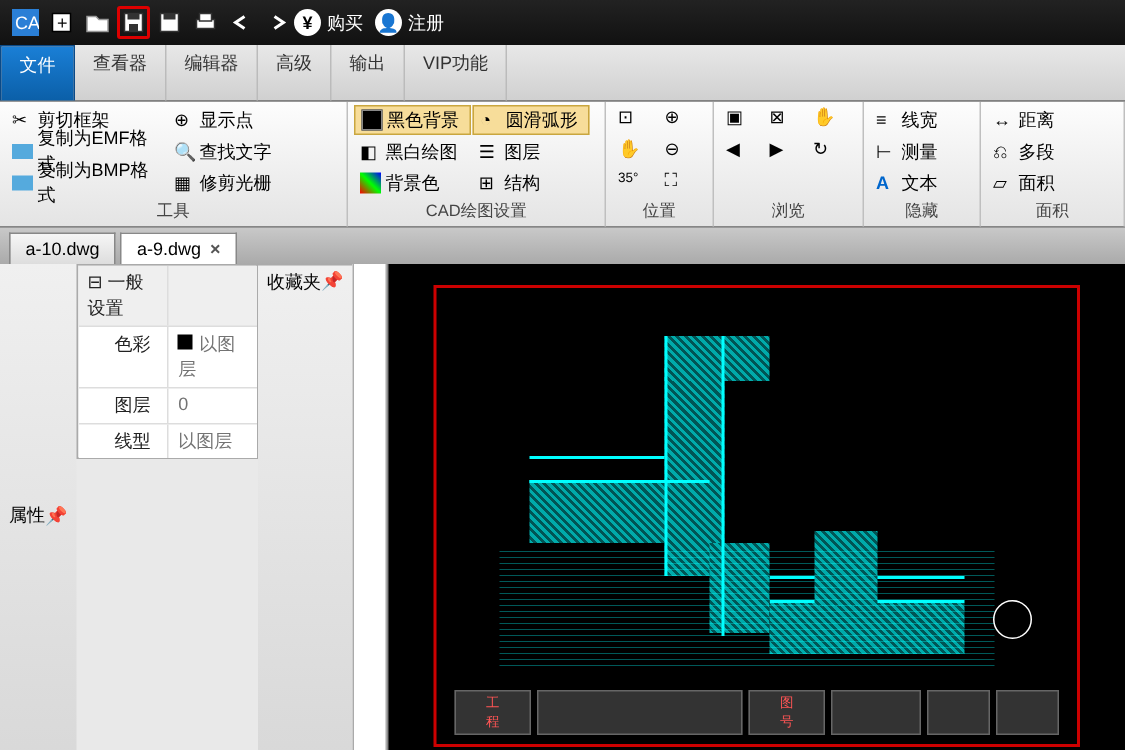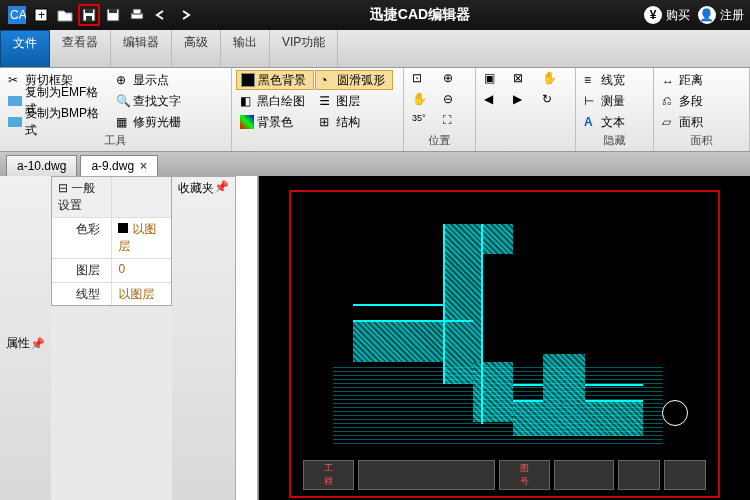--- a/index.html
+++ b/index.html
@@ -29,21 +29,21 @@
 .doctab.active{background:#fff}
 .doctab .x{color:#555;font-weight:bold}
 .workspace{display:flex;height:336px}
 .sidepanel{width:259px;background:#e9e9e9;border-right:1px solid #888;display:flex;flex-direction:row}
 .panel-hdr{background:linear-gradient(#f0f0f0,#d8d8d8);border-bottom:1px solid #aaa;padding:3px 6px;display:flex;justify-content:space-between;align-items:center}
 .panel-hdr .pin{cursor:pointer}
 .combo{width:100%;border:1px solid #888;background:#fff}
 .prop-grid{background:#fff;border:1px solid #aaa;flex:0 0 auto;max-height:130px;overflow:auto}
 .prow{display:flex;border-bottom:1px solid #ddd}
 .prow .pk{width:50%;padding:3px 8px;padding-left:24px;color:#222}
-.prow .pv{width:50%;padding:3px 6px;border-left:1px solid #ddd;color:#a16207}
+.prow .pv{width:50%;padding:3px 6px;border-left:1px solid #ddd;color:#737373}
 .prow.grp{background:#efefef}
 .prow.grp .pk{padding-left:6px;font-weight:normal}
 .prow.grp .pk::before{content:"⊟ ";}
 .favhdr{background:linear-gradient(#f0f0f0,#d8d8d8);border-top:1px solid #aaa;border-bottom:1px solid #aaa;padding:3px 6px;display:flex;justify-content:space-between}
 .favcols{display:flex;background:#fff;border:1px solid #aaa}
 .favcols div{flex:1;padding:3px 6px;border-right:1px solid #ccc}
 .favbody{flex:1;background:#fff;border:1px solid #aaa;border-top:none}
 .canvas{flex:1;background:#000;position:relative}
 .drawing{position:absolute;left:30px;top:14px;right:30px;bottom:14px;border:2px solid #c00}
 .draw-inner{position:absolute;left:12px;top:12px;right:12px;bottom:30px}
@@ -100,21 +100,20 @@
         <svg width="16" height="16">
           <path d="M10 4 L4 8 L10 12" fill="none" stroke="#fff" stroke-width="2"></path>
         </svg>
       </div>
     <div class="tb-btn">
         <svg width="16" height="16">
           <path d="M6 4 L12 8 L6 12" fill="none" stroke="#fff" stroke-width="2"></path>
         </svg>
       </div>
   </div>
-  <div class="tb-title">迅捷CAD编辑器</div>
   <div class="tb-right">
     <div class="tb-link">
         <span class="circ">¥</span>
         <span>购买</span>
       </div>
     <div class="tb-link">
         <span class="circ">👤</span>
         <span>注册</span>
       </div>
   </div>
@@ -180,20 +179,21 @@
         </div>
       <div class="ritem" style="width:48%">
           <span class="ric" style="background:linear-gradient(45deg,#f00,#0f0,#00f)"></span>
           <span>背景色</span>
         </div>
       <div class="ritem" style="width:48%">
           <span class="ric">⊞</span>
           <span>结构</span>
         </div>
     </div>
+    <div class="rg-label">CAD绘图设置</div>
   </div>
 
   <div class="rgroup" style="width:72px">
     <div class="rg-body" style="flex-direction:row;flex-wrap:wrap">
       <div class="ritem" style="width:30px">
           <span class="ric small">⊡</span>
         </div>
       <div class="ritem" style="width:30px">
           <span class="ric small">⊕</span>
         </div>
@@ -227,20 +227,21 @@
       <div class="ritem" style="width:28px">
           <span class="ric small">◀</span>
         </div>
       <div class="ritem" style="width:28px">
           <span class="ric small">▶</span>
         </div>
       <div class="ritem" style="width:28px">
           <span class="ric small">↻</span>
         </div>
     </div>
+    <div class="rg-label">浏览</div>
   </div>
 
   <div class="rgroup" style="width:78px">
     <div class="rg-body">
       <div class="ritem wgrp">
           <span class="ric">≡</span>
           <span>线宽</span>
         </div>
       <div class="ritem wgrp">
           <span class="ric">⊢</span>

